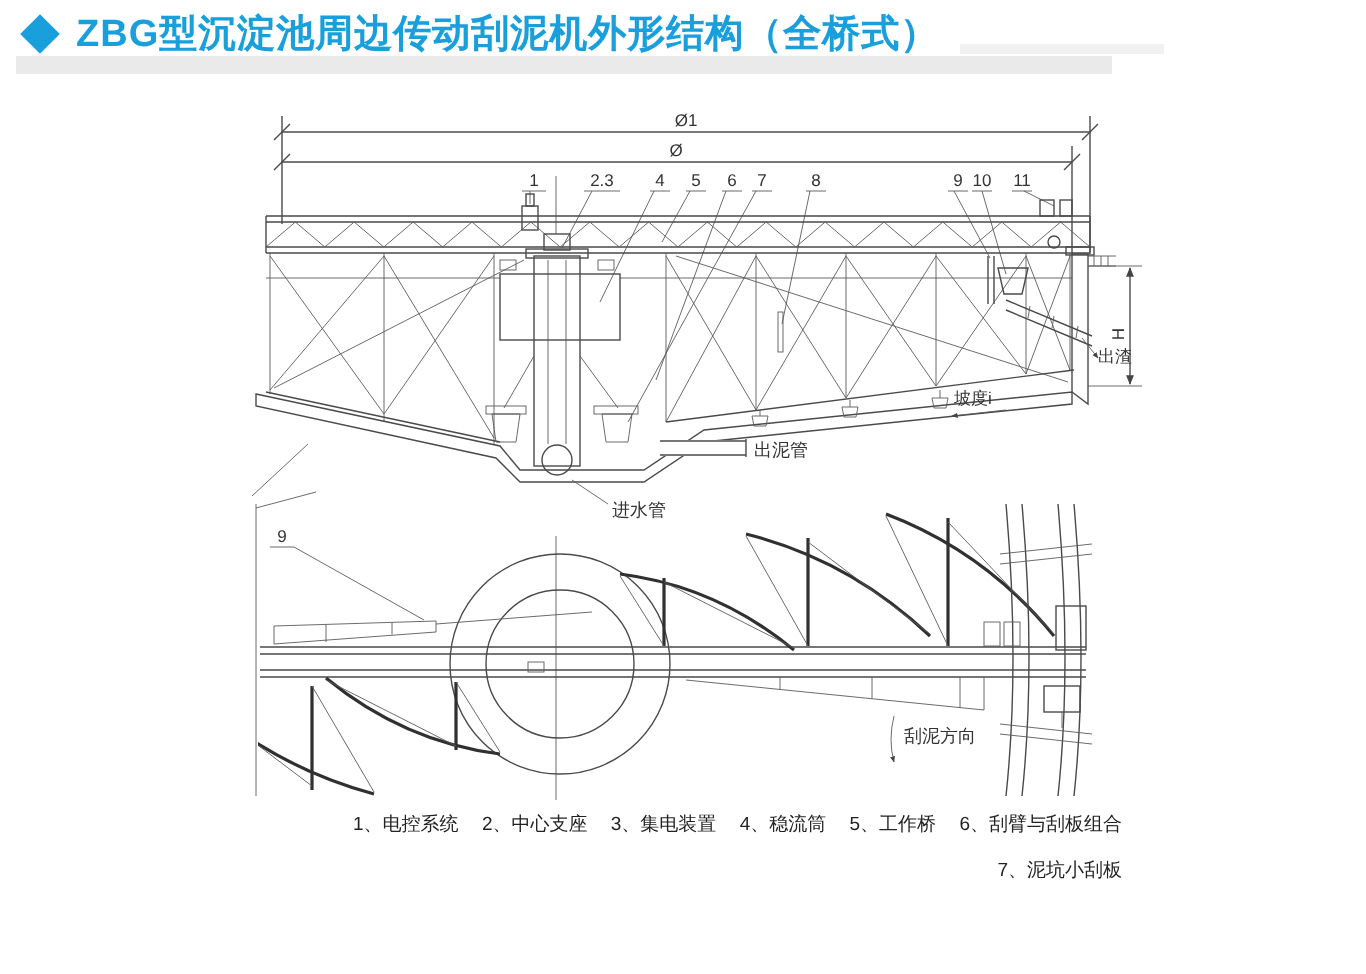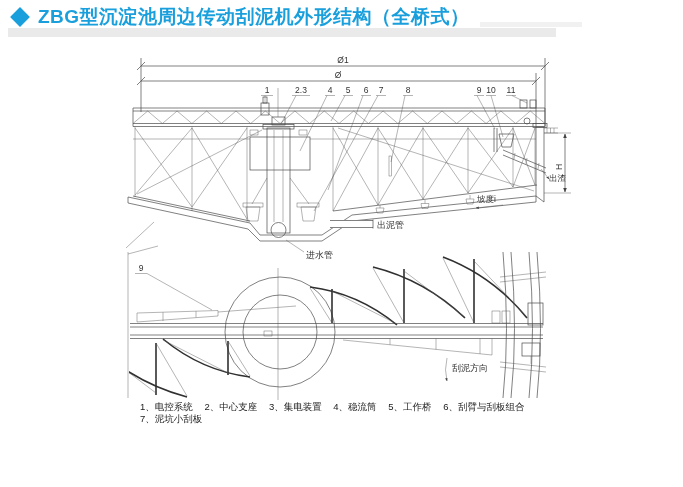--- a/index.html
+++ b/index.html
@@ -21,21 +21,21 @@
   }
   svg.draw { position:absolute; left:0; top:0; }
   svg.draw text { fill:#333; font-family:"Liberation Sans","DejaVu Sans",sans-serif; }
   .ln   { stroke:#4a4a4a; stroke-width:0.7; fill:none; }
   .lnt  { stroke:#5a5a5a; stroke-width:0.45; fill:none; }
   .lnb  { stroke:#303030; stroke-width:1.6; fill:none; }
   .t8   { font-size:8.5px; }
   .t9   { font-size:9px; }
   .legend {
     position:absolute; left:140px; top:401px; width:430px;
-    font-size:9.5px; color:#222; line-height:12px;
+    font-size:9.5px; color:#222; line-height:23px;text-align:right;
   }
   .legend span { margin-right:9px; white-space:nowrap; }
 </style>
 </head>
 <body>
 
 <div class="stage">
 
   <div class="hdr-rule"></div>
   <div class="hdr-bar"></div>

